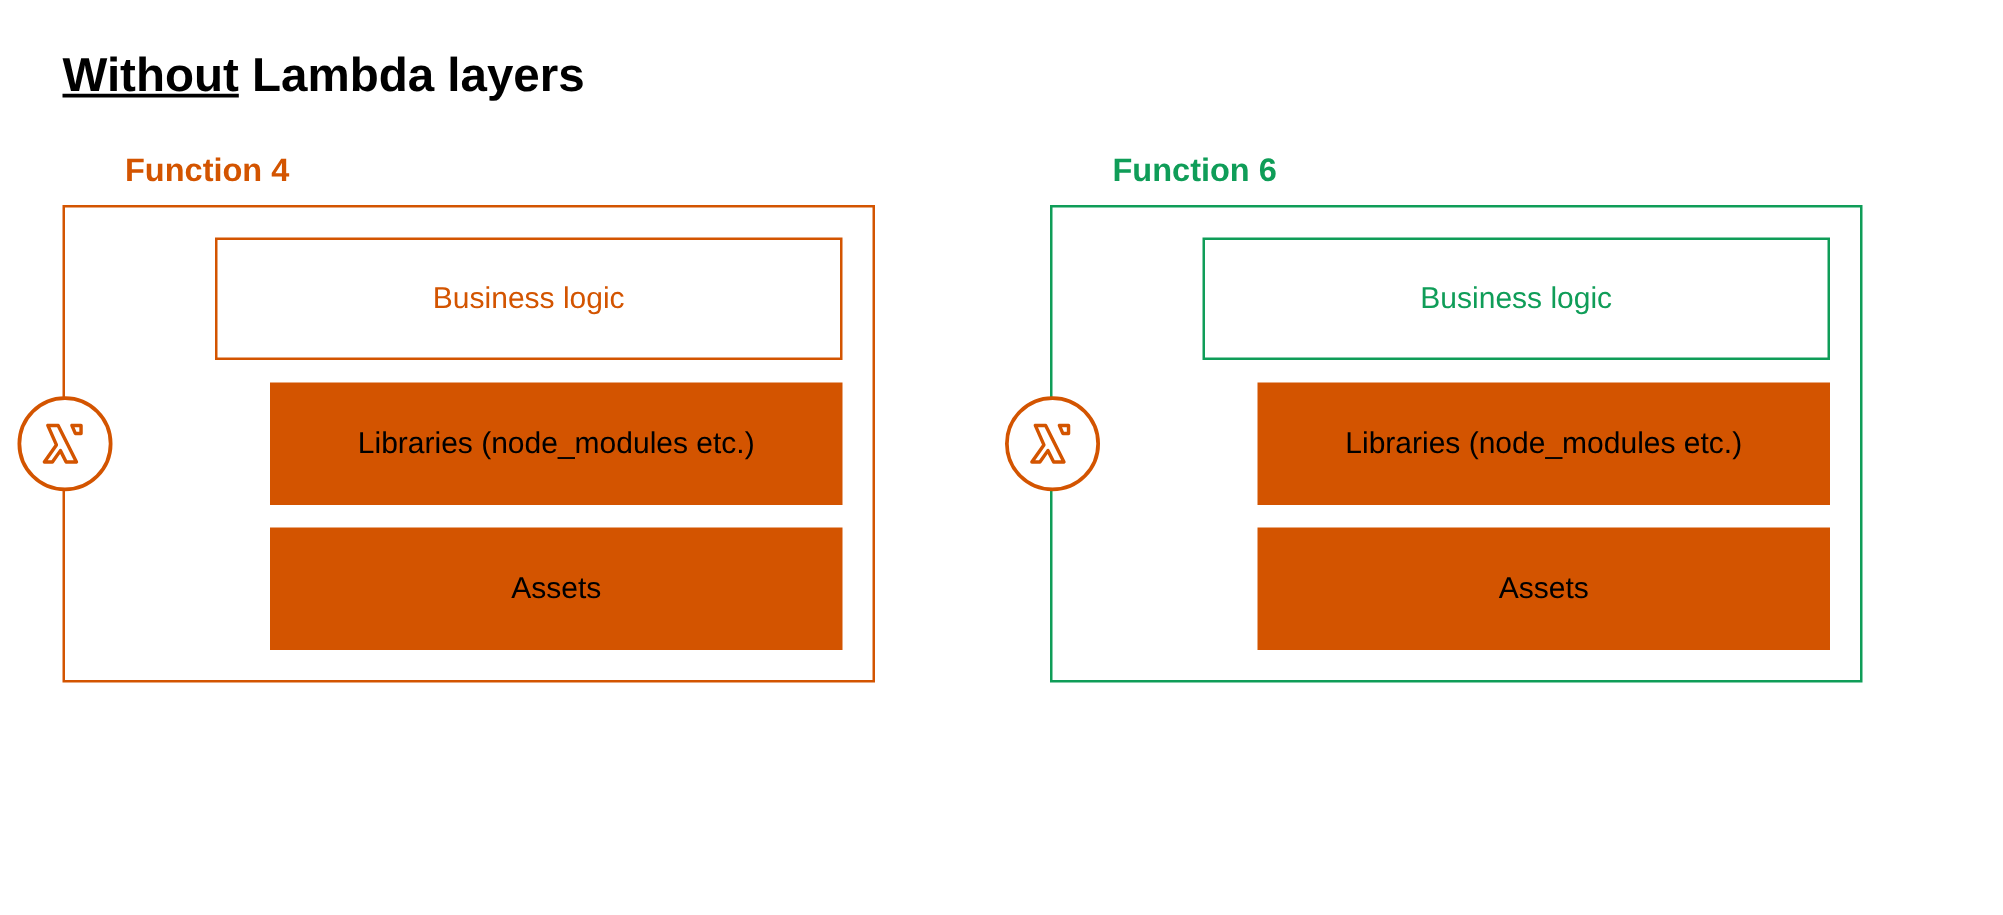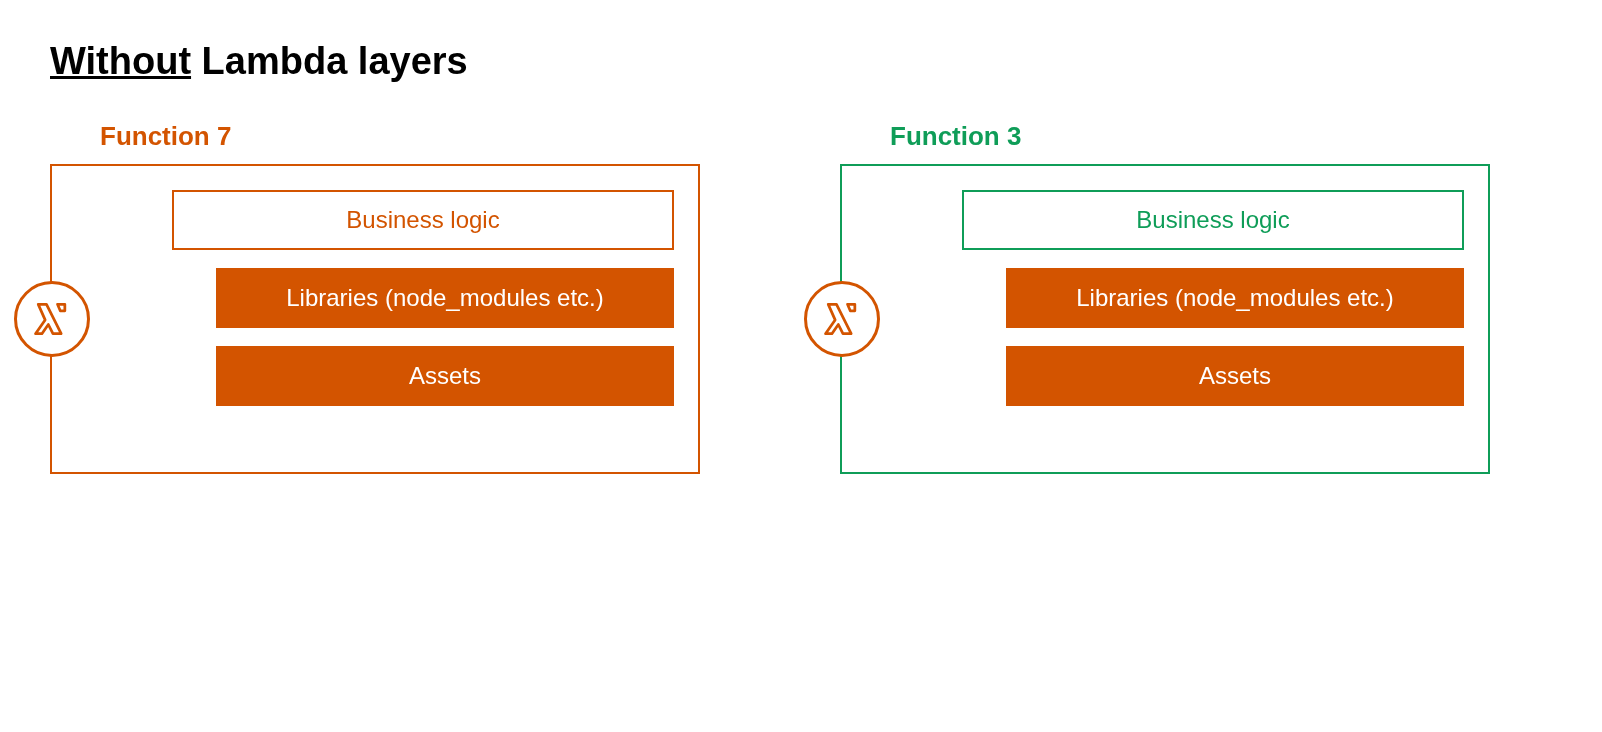--- a/index.html
+++ b/index.html
@@ -74,68 +74,68 @@
       z-index: 2;
     }
     .lambda-icon svg {
       width: 44px;
       height: 44px;
     }
     .layer-box {
       display: flex;
       align-items: center;
       justify-content: center;
-      height: 60px;
+      height: 98px;
       font-size: 24px;
       font-weight: 500;
     }
     .layer-outline {
       border: 2px solid;
       background: #ffffff;
     }
     .layer-outline.orange {
       border-color: #d35400;
       color: #d35400;
     }
     .layer-outline.green {
       border-color: #0f9d58;
       color: #0f9d58;
     }
     .layer-solid {
       background: #d35400;
-      color: #ffffff;
+      color: #000000;
       margin-left: 44px;
     }
   </style>
 </head>
 <body>
 
 <h1 class="title">
   <span class="underlined">Without</span><span> Lambda layers</span>
 </h1>
 
 <div class="functions-container">
 
   <div class="function-block">
-    <div class="function-label orange">Function 7</div>
+    <div class="function-label orange">Function 4</div>
     <div class="function-box orange">
       <div class="lambda-icon">
         <svg viewBox="0 0 48 48" fill="none">
           <path d="M9 8 L18 8 L34 40 L25 40 L20 30 L13 40 L6 40 L16.5 25 Z" fill="none" stroke="#d35400" stroke-width="3" stroke-linejoin="round"></path>
           <path d="M30 8 L38 8 L38 15 L33 15 Z" fill="none" stroke="#d35400" stroke-width="3" stroke-linejoin="round"></path>
         </svg>
       </div>
       <div class="layer-box layer-outline orange">Business logic</div>
       <div class="layer-box layer-solid">Libraries (node_modules etc.)</div>
       <div class="layer-box layer-solid">Assets</div>
     </div>
   </div>
 
   <div class="function-block">
-    <div class="function-label green">Function 3</div>
+    <div class="function-label green">Function 6</div>
     <div class="function-box green">
       <div class="lambda-icon">
         <svg viewBox="0 0 48 48" fill="none">
           <path d="M9 8 L18 8 L34 40 L25 40 L20 30 L13 40 L6 40 L16.5 25 Z" fill="none" stroke="#d35400" stroke-width="3" stroke-linejoin="round"></path>
           <path d="M30 8 L38 8 L38 15 L33 15 Z" fill="none" stroke="#d35400" stroke-width="3" stroke-linejoin="round"></path>
         </svg>
       </div>
       <div class="layer-box layer-outline green">Business logic</div>
       <div class="layer-box layer-solid">Libraries (node_modules etc.)</div>
       <div class="layer-box layer-solid">Assets</div>

